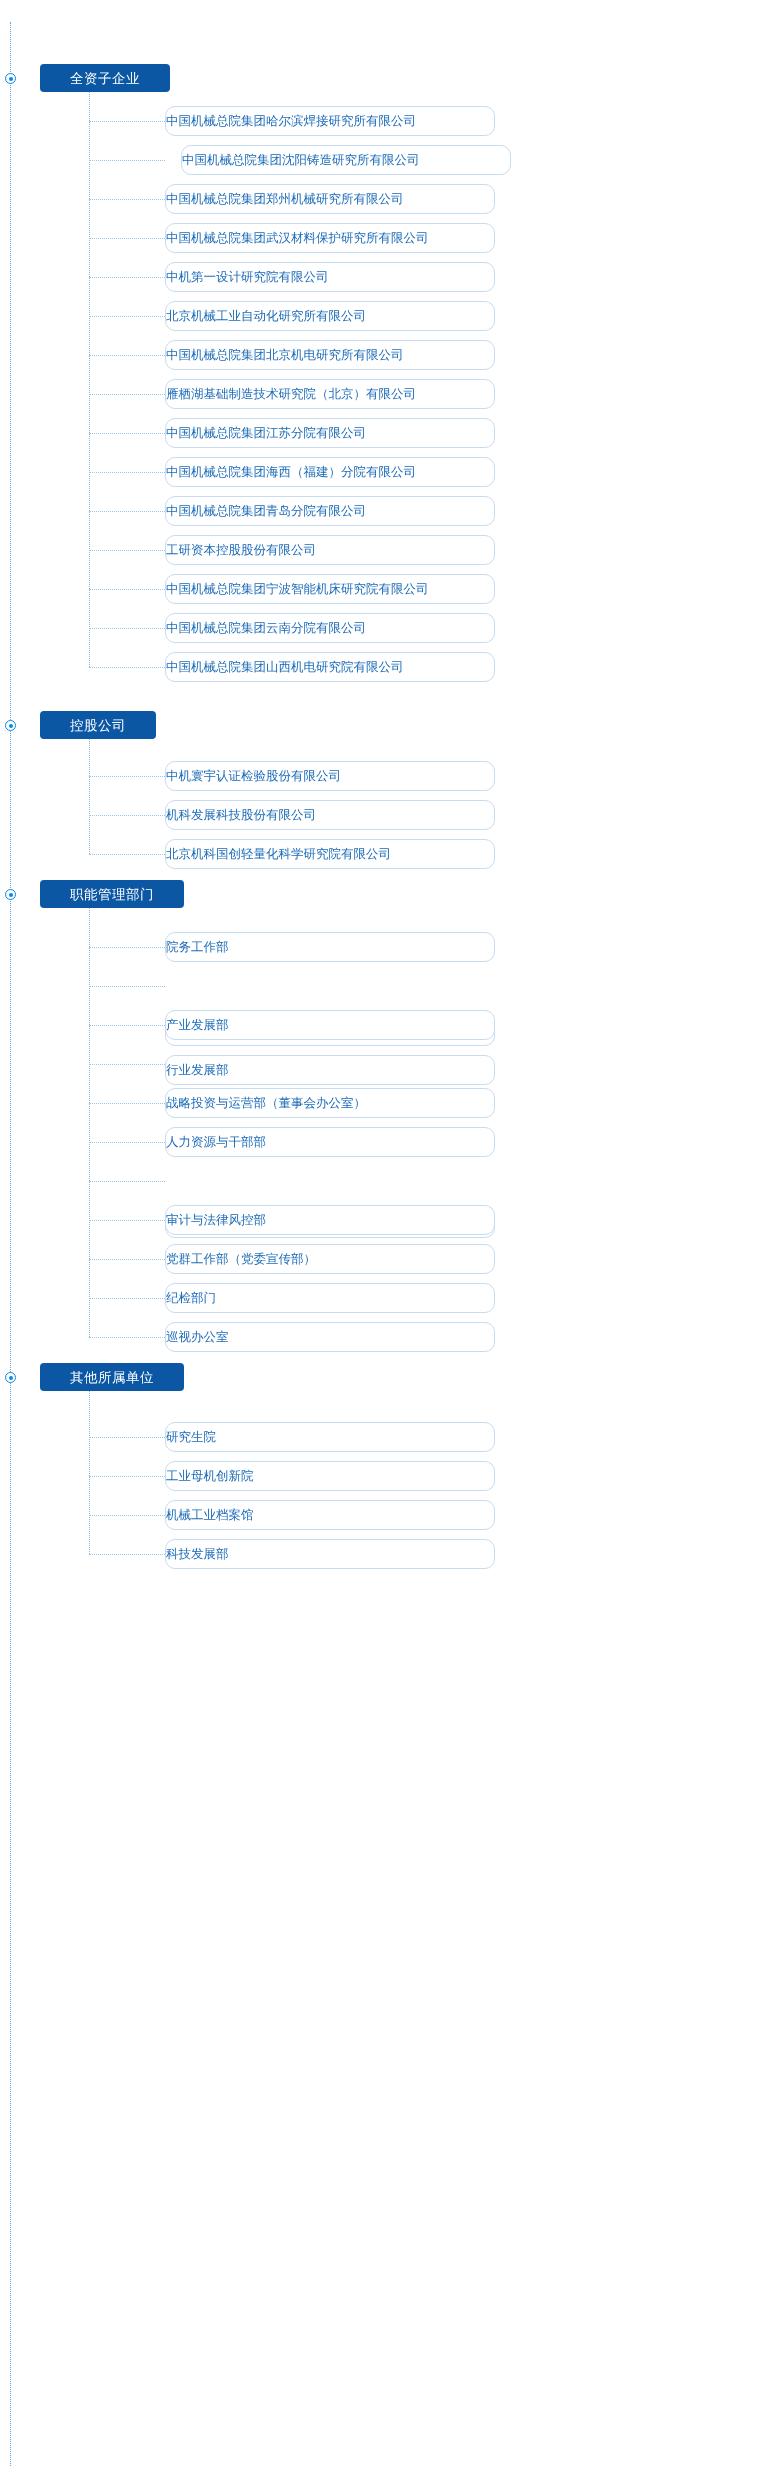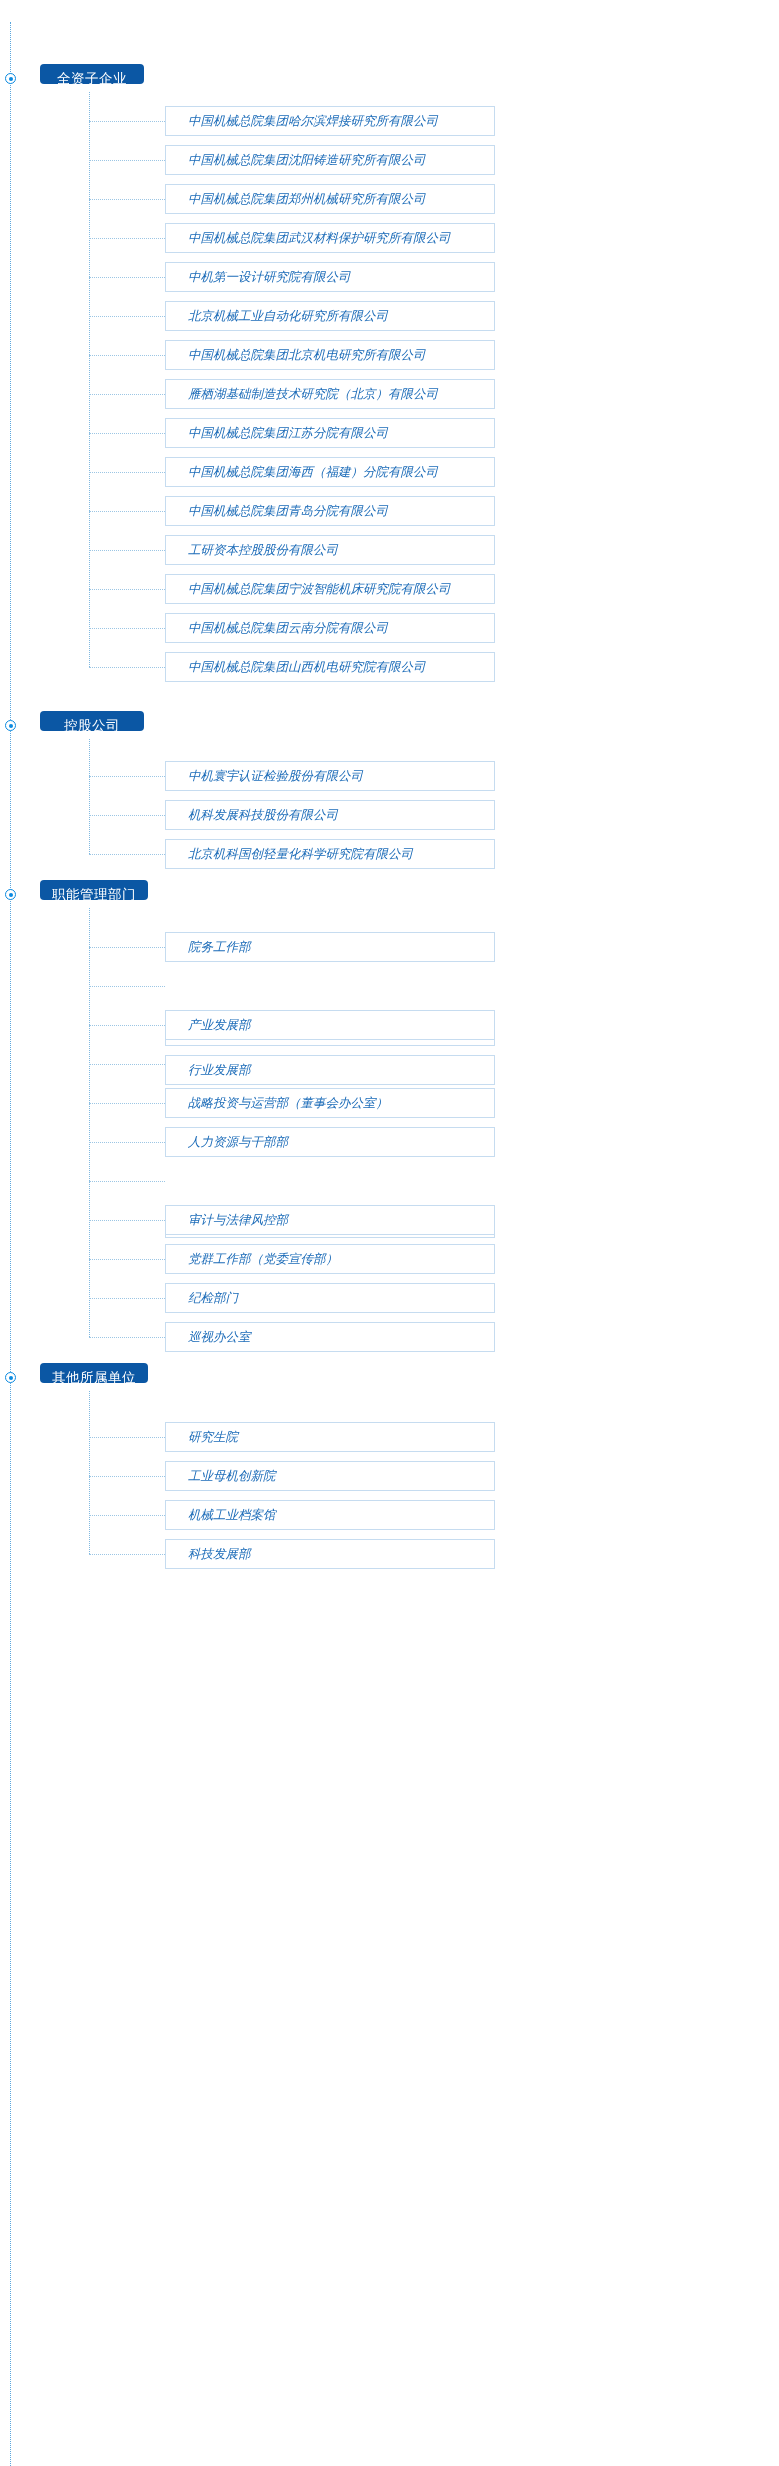--- a/index.html
+++ b/index.html
@@ -64,23 +64,23 @@
     font-size: 13.5px;
     line-height: 30px;
     white-space: nowrap;
     letter-spacing: .5px;
   }
 
   
   .group-head {
     position: absolute;
     left: 40px;
-    height: 20px;
+    height: 28px;
     min-width: 104px;
-    padding: 0 12px;
+    padding: 0 30px;
     background: #0b57a4;
     border-radius: 4px;
     color: #ffffff;
     font-size: 13.5px;
     line-height: 28px;
     text-align: center;
     white-space: nowrap;
     letter-spacing: .5px;
   }
 
@@ -92,29 +92,27 @@
     border-left: 1px dotted #7fb8e0;
   }
 
   
   .leaf {
     position: absolute;
     left: 165px;
     width: 330px;
     height: 30px;
     border: 1px solid #c6dcf0;
-    border-radius: 0;
+    border-radius: 10px;
     background: #ffffff;
     color: #1b6bb8;
     font-size: 12.5px;
     line-height: 28px;
-    padding-left: 22px;
     white-space: nowrap;
     overflow: hidden;
-    font-style: italic;
   }
   
   .hconn {
     position: absolute;
     left: 89px;
     width: 76px;
     height: 0;
     border-top: 1px dotted #9cc6e4;
   }
 </style>
@@ -126,21 +124,21 @@
   <div class="trunk"></div>
 
 
   <div id="tree-body">
       <div class="marker small" style="top: 73px;"></div>
       <div class="group-head" style="top: 64px;">全资子企业</div>
       <div class="spine" style="top: 92px; height: 575px;"></div>
       <div class="hconn" style="top: 121px;"></div>
       <div class="leaf" style="top: 106px;">中国机械总院集团哈尔滨焊接研究所有限公司</div>
       <div class="hconn" style="top: 160px;"></div>
-      <div class="leaf" style="top: 145px;">中国机械总院集团沈阳铸造研究所有限公司</div>
+      <div class="leaf" style="top: 145px; margin-left: 16px;">中国机械总院集团沈阳铸造研究所有限公司</div>
       <div class="hconn" style="top: 199px;"></div>
       <div class="leaf" style="top: 184px;">中国机械总院集团郑州机械研究所有限公司</div>
       <div class="hconn" style="top: 238px;"></div>
       <div class="leaf" style="top: 223px;">中国机械总院集团武汉材料保护研究所有限公司</div>
       <div class="hconn" style="top: 277px;"></div>
       <div class="leaf" style="top: 262px;">中机第一设计研究院有限公司</div>
       <div class="hconn" style="top: 316px;"></div>
       <div class="leaf" style="top: 301px;">北京机械工业自动化研究所有限公司</div>
       <div class="hconn" style="top: 355px;"></div>
       <div class="leaf" style="top: 340px;">中国机械总院集团北京机电研究所有限公司</div>

